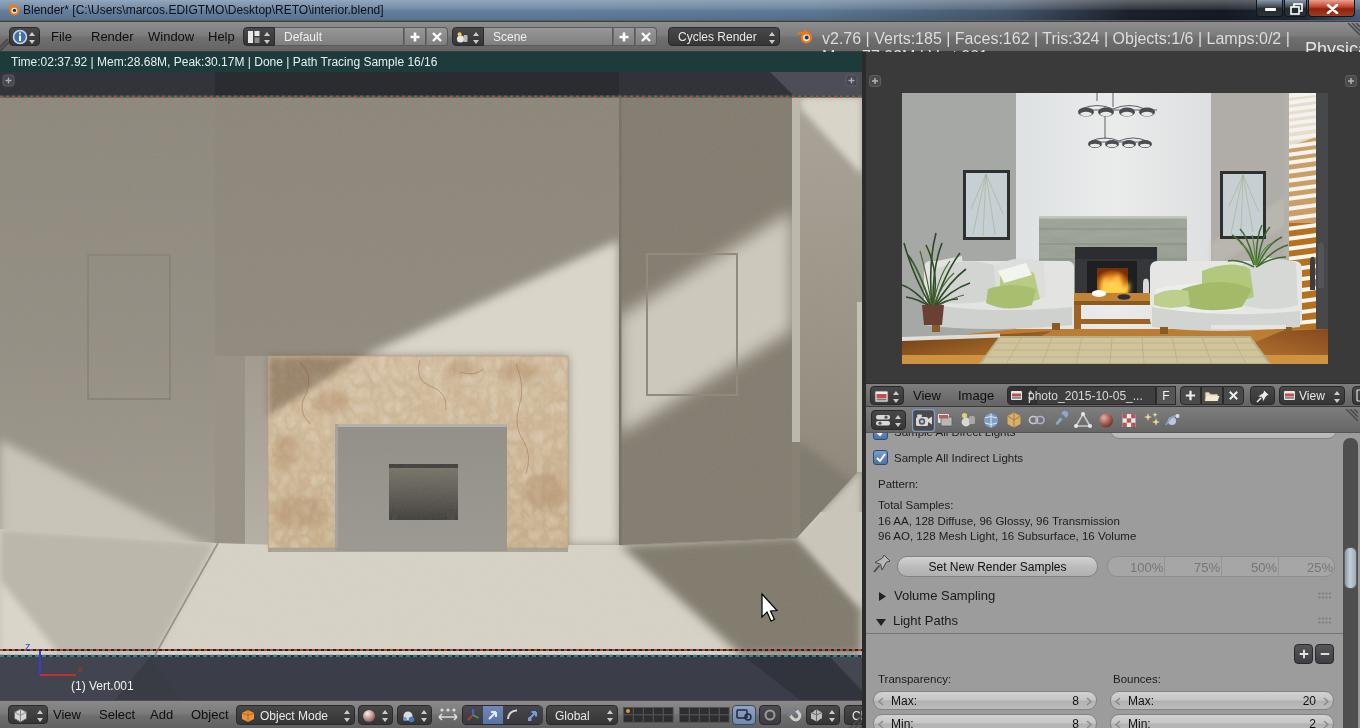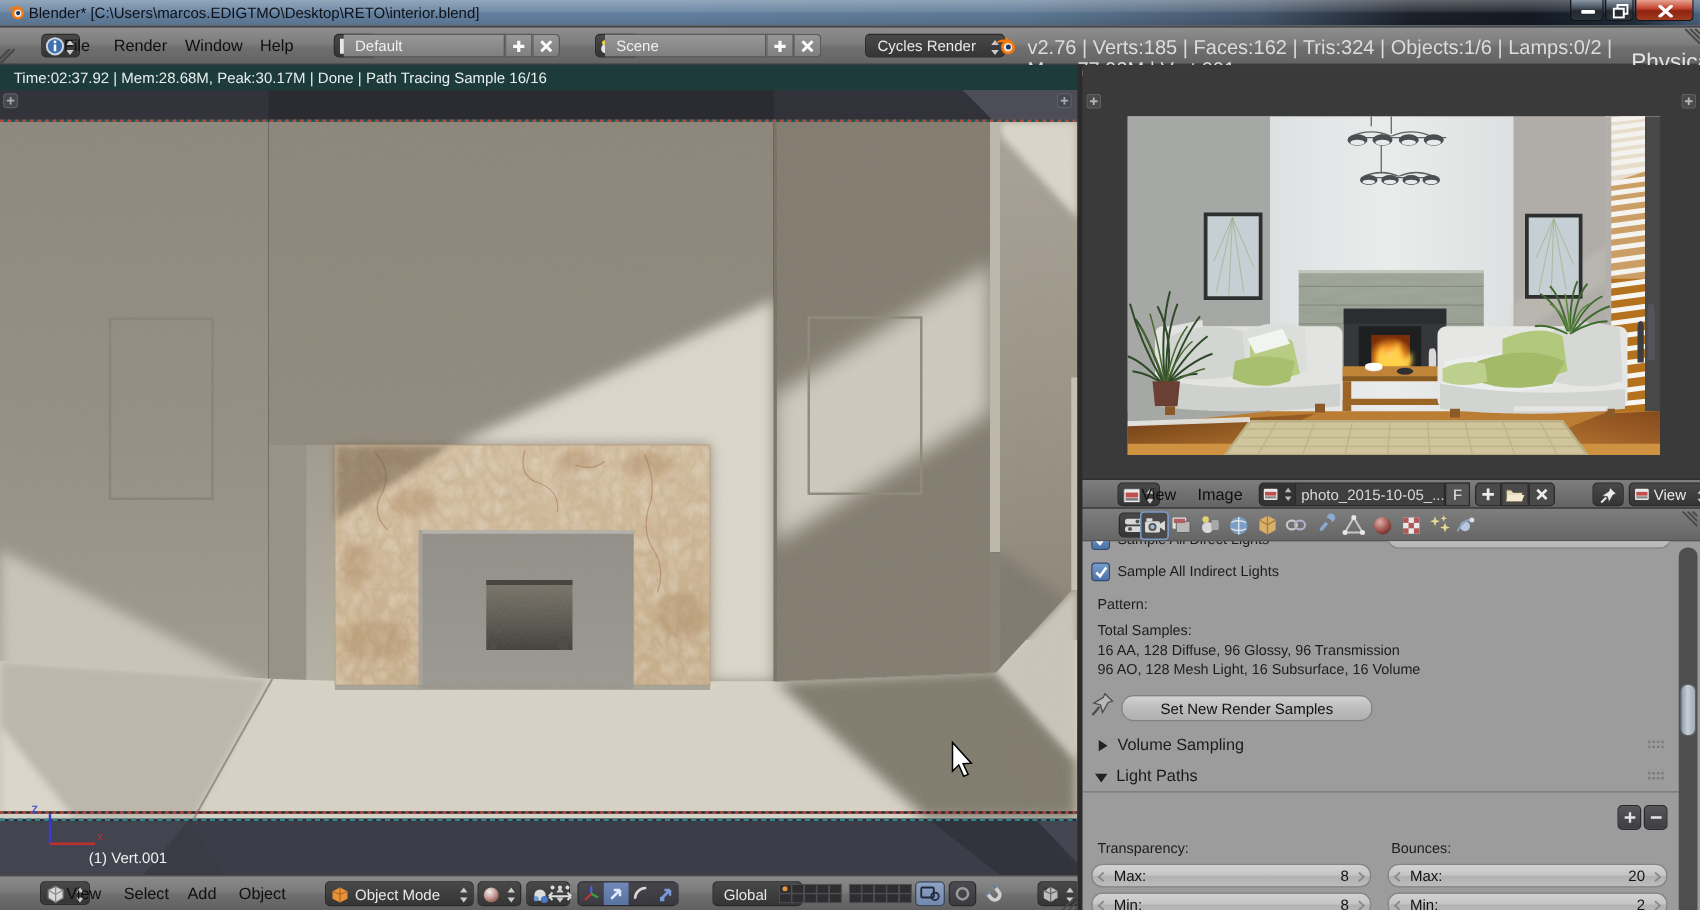--- a/index.html
+++ b/index.html
@@ -18,21 +18,21 @@
      border-radius:0 0 4px 4px;}
   #btnmin{left:1256px;width:27px;background:linear-gradient(to bottom,#8a97a5 0%,#454f5b 40%,#23292f 55%,#2b323a 100%);}
   #btnmax{left:1284px;width:23px;background:linear-gradient(to bottom,#8a97a5 0%,#454f5b 40%,#23292f 55%,#2b323a 100%);}
   #btncls{left:1308px;width:47px;background:linear-gradient(to bottom,#e8a391 0%,#c4452f 42%,#8e2312 55%,#a33b1d 100%);}
   
   #menubar{left:0;top:22px;width:1360px;height:30px;
     background:linear-gradient(to bottom,#8e8e8e 0%,#7d7d7d 45%,#6f6f6f 55%,#646464 100%);
     border-bottom:1px solid #3c3c3c;box-sizing:border-box;}
   .mtxt{font-size:13px;color:#0f0f0f;top:7px;}
   .dropdark{background:linear-gradient(to bottom,#484848,#353535);border:1px solid #2a2a2a;
-     border-radius:4px;box-sizing:border-box;color:#e8e8e8;font-size:12px;margin-left:24px;}
+     border-radius:4px;box-sizing:border-box;color:#e8e8e8;font-size:12px;}
   .fieldlight{background:linear-gradient(to bottom,#979797,#7f7f7f);border:1px solid #5a5a5a;
      box-sizing:border-box;color:#f0f0f0;font-size:12px;}
   .updn{position:absolute;right:3px;top:3px;width:8px;height:14px;}
   
   #tealbar{left:0;top:52px;width:862px;height:20px;background:#1d3b3b;color:#e8eef0;font-size:12px;}
   #tealbar span{position:absolute;left:11px;top:3px;}
   
   #divider{left:862px;top:52px;width:4px;height:676px;background:#2b2b2b;}
   
   #vheader{left:0;top:700px;width:862px;height:28px;
@@ -797,21 +797,21 @@
     <div class="abs" style="left:0;top:0;width:28px;height:17px;background:#333;border-right:1px solid #2a2a2a;border-radius:3px 0 0 3px;">
       <svg class="abs" style="left:2px;top:2px" width="13" height="13" viewBox="0 0 13 13">
         <rect x="1" y="2" width="11" height="9" rx="1" fill="#e8e8e8"></rect>
           <rect x="2" y="4.5" width="9" height="3" fill="#c05050"></rect>
           <rect x="2" y="8" width="9" height="1.8" fill="#888"></rect>
       </svg>
       <svg class="abs" style="left:19px;top:2px;width:7px;height:13px" viewBox="0 0 8 14">
           <path d="M1 5 L4 1 L7 5 Z M1 9 L4 13 L7 9 Z" fill="#bbb"></path>
         </svg>
     </div>
-    <span class="abs" style="left:33px;top:2px;font-size:12px;color:#d8d8d8;white-space:nowrap">photo_2015-10-05_...</span>
+    <span class="abs" style="left:20px;top:2px;font-size:12px;color:#d8d8d8;white-space:nowrap">photo_2015-10-05_...</span>
   </div>
   <div class="abs" style="left:290px;top:2px;width:20px;height:19px;background:#555;border:1px solid #2a2a2a;box-sizing:border-box;color:#f2f2f2;font-size:12px;text-align:center;"><span style="position:relative;top:2px">F</span></div>
   <div class="abs" style="left:314px;top:2px;width:21px;height:19px;background:#4a4a4a;border:1px solid #2a2a2a;border-radius:4px 0 0 4px;box-sizing:border-box;">
     <svg class="abs" style="left:3px;top:2px" width="13" height="13" viewBox="0 0 14 14">
         <path d="M7 2 V12 M2 7 H12" stroke="#ececec" stroke-width="2.4"></path>
       </svg>
   </div>
   <div class="abs" style="left:335px;top:2px;width:22px;height:19px;background:#4a4a4a;border:1px solid #2a2a2a;box-sizing:border-box;">
     <svg class="abs" style="left:2px;top:2px" width="16" height="13" viewBox="0 0 16 13">
       <path d="M1 3 L5 3 L6.5 5 L14 5 L14 12 L1 12 Z" fill="#e8ddc0" stroke="#6a6248" stroke-width="0.8"></path>
@@ -969,20 +969,29 @@
   <span class="abs lbl" style="left:12px;top:66px">Total Samples:</span>
   <span class="abs lbl" style="left:12px;top:82px">16 AA, 128 Diffuse, 96 Glossy, 96 Transmission</span>
   <span class="abs lbl" style="left:12px;top:97px">96 AO, 128 Mesh Light, 16 Subsurface, 16 Volume</span>
 
   <svg class="abs" style="left:6px;top:119px" width="20" height="22" viewBox="0 0 20 22">
     <path d="M12 3 L18 9 L14.5 10 L10 18 L8.5 12 L3 10.5 L10.5 6 Z" fill="#b8b8b8" stroke="#4a4a4a" stroke-width="1"></path>
     <path d="M7.5 13.5 L2 20" stroke="#4a4a4a" stroke-width="1.8"></path>
   </svg>
   <div class="abs" style="left:31px;top:123px;width:201px;height:21px;background:linear-gradient(#d2d2d2,#bcbcbc 50%,#b0b0b0);border:1px solid #828282;border-radius:10px;box-sizing:border-box;font-size:12px;color:#111;text-align:center;">
     <span style="position:relative;top:3px">Set New Render Samples</span>
+  </div>
+  <div class="abs" style="left:241px;top:123px;width:228px;height:21px;background:#a6a6a6;border:1px solid #8e8e8e;border-radius:10px;box-sizing:border-box;font-size:13px;color:#767676;">
+    <span class="abs" style="left:22px;top:3px">100%</span>
+    <span class="abs" style="left:86px;top:3px">75%</span>
+    <span class="abs" style="left:143px;top:3px">50%</span>
+    <span class="abs" style="left:199px;top:3px">25%</span>
+    <div class="abs" style="left:56px;top:0;width:1px;height:19px;background:#949494"></div>
+    <div class="abs" style="left:113px;top:0;width:1px;height:19px;background:#949494"></div>
+    <div class="abs" style="left:170px;top:0;width:1px;height:19px;background:#949494"></div>
   </div>
 
   <svg class="abs" style="left:11px;top:158px" width="11" height="11" viewBox="0 0 11 11">
       <path d="M2 1 L9 5.5 L2 10 Z" fill="#222"></path>
     </svg>
   <span class="abs" style="left:28px;top:155px;font-size:13px;color:#1a1a1a">Volume Sampling</span>
   <svg class="abs" style="left:452px;top:159px" width="14" height="8" viewBox="0 0 14 8">
       <g fill="#7c7c7c">
         <circle cx="1.5" cy="1.5" r="1.1"></circle>
         <circle cx="5" cy="1.5" r="1.1"></circle>

